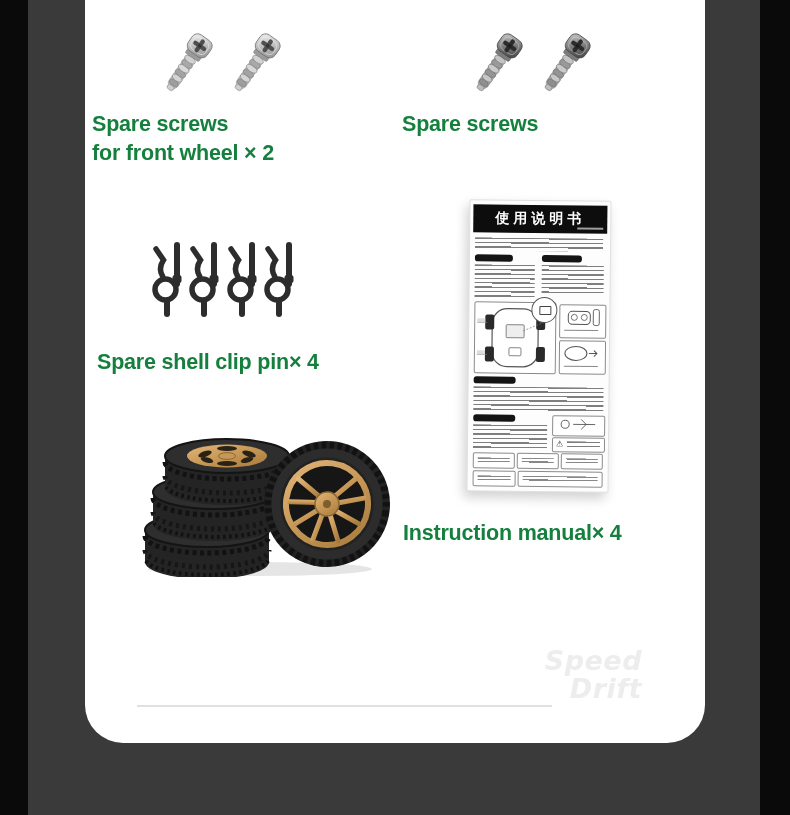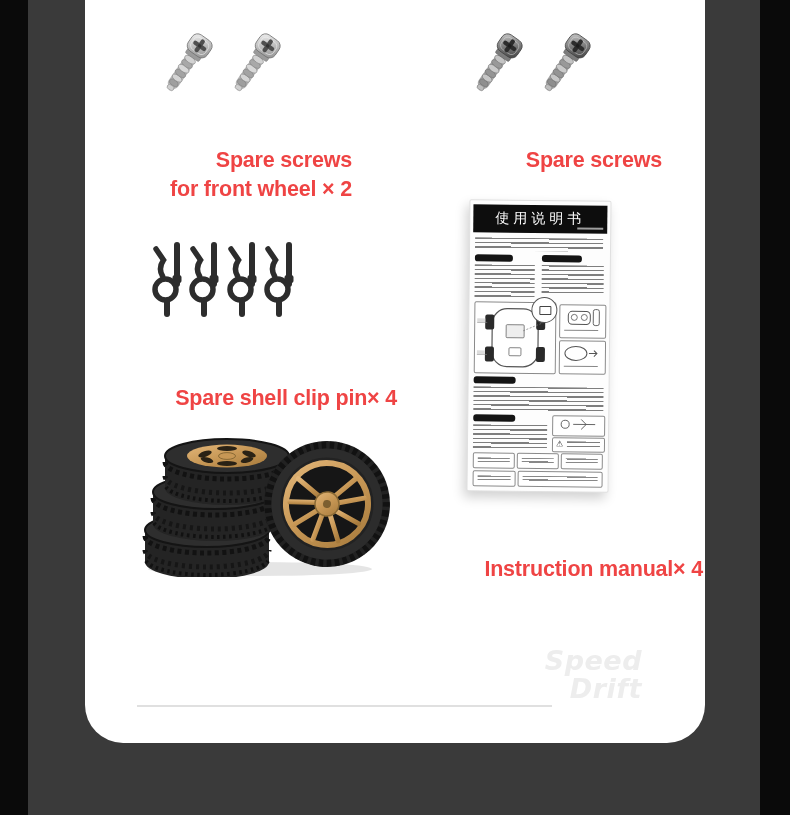--- a/index.html
+++ b/index.html
@@ -9,22 +9,22 @@
   }
   .edge{position:absolute;top:0;bottom:0;background:#0a0a0a;}
   .edge.left{left:0;width:28px;}
   .edge.right{right:0;width:30px;}
   .panel{
     position:absolute;left:85px;top:0;width:620px;height:743px;
     background:#ffffff;border-radius:0 0 38px 38px;
   }
   
   .caption{
-    position:absolute;text-align:right;color:#ef4444;
-    font-weight:700;font-size:21.5px;line-height:29px;letter-spacing:-0.2px;margin-top:36px;
+    position:absolute;text-align:left;color:#15803d;
+    font-weight:700;font-size:21.5px;line-height:29px;letter-spacing:-0.2px;
   }
   .cap-front{left:7px;top:110px;width:260px;}
   .cap-rear{left:317px;top:110px;width:260px;}
   .cap-clip{left:12px;top:348px;width:300px;}
   .cap-manual{left:318px;top:519px;width:300px;}
   .cap-tyre{left:22px;top:616px;width:300px;}
   
   .screws{position:absolute;width:155px;height:92px;}
   .screws.front{left:60px;top:18px;}
   .screws.rear{left:370px;top:18px;}
@@ -34,21 +34,21 @@
   .manual{
     position:absolute;left:383px;top:200px;width:140px;height:290px;
     background:#fdfdfd;border:1px solid #e0e0e0;border-radius:2px;
     box-shadow:-3px 6px 12px rgba(0,0,0,0.18);transform:rotate(0.6deg);
     overflow:hidden;
   }
   .m-band{
     position:absolute;left:3px;top:4px;right:3px;height:28px;background:#0d0d0d;
     color:#fff;display:flex;align-items:center;justify-content:center;
   }
-  .m-title{font-size:14px;font-weight:400;letter-spacing:4px;
+  .m-title{font-size:14px;font-weight:700;letter-spacing:4px;
     font-family:"DejaVu Sans",sans-serif;white-space:nowrap;}
   .m-band-sub{position:absolute;right:4px;bottom:4px;width:26px;height:2px;
     background:#cfcfcf;opacity:.75;}
   .lines{background-image:repeating-linear-gradient(#7e7e7e 0,#7e7e7e 1.4px,
     transparent 1.4px,transparent 4.4px);}
   .lines,.tag,.mbox{position:absolute;}
   .tag{background:#141414;border-radius:3px;height:7px;}
   .mbox{border:1px solid #8a8a8a;border-radius:2px;background:#fff;}
   .m-callout{position:absolute;border:1px solid #555;border-radius:50%;
     background:#fff;width:24px;height:24px;}

